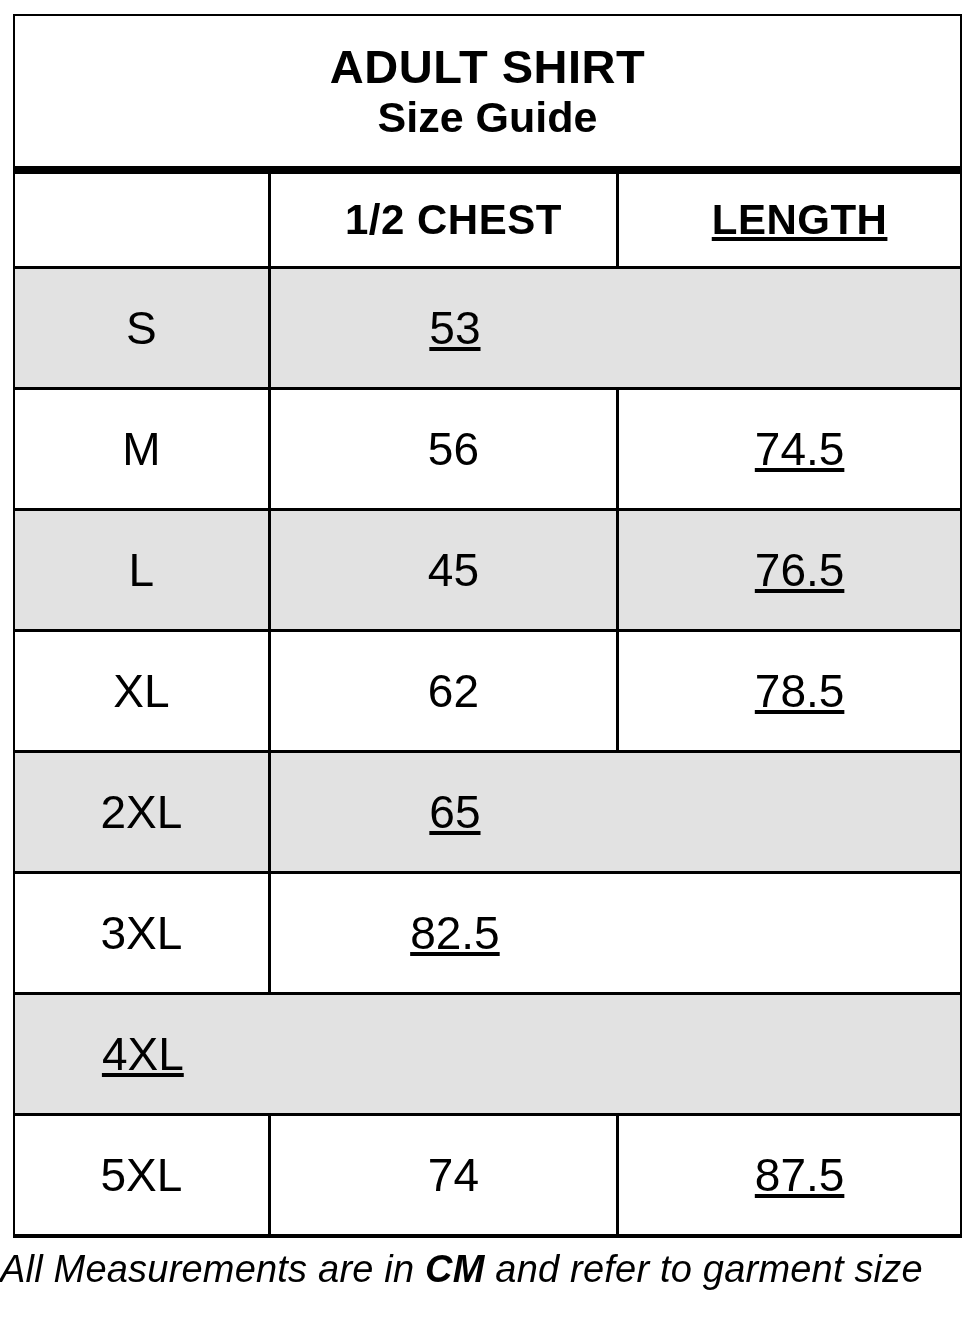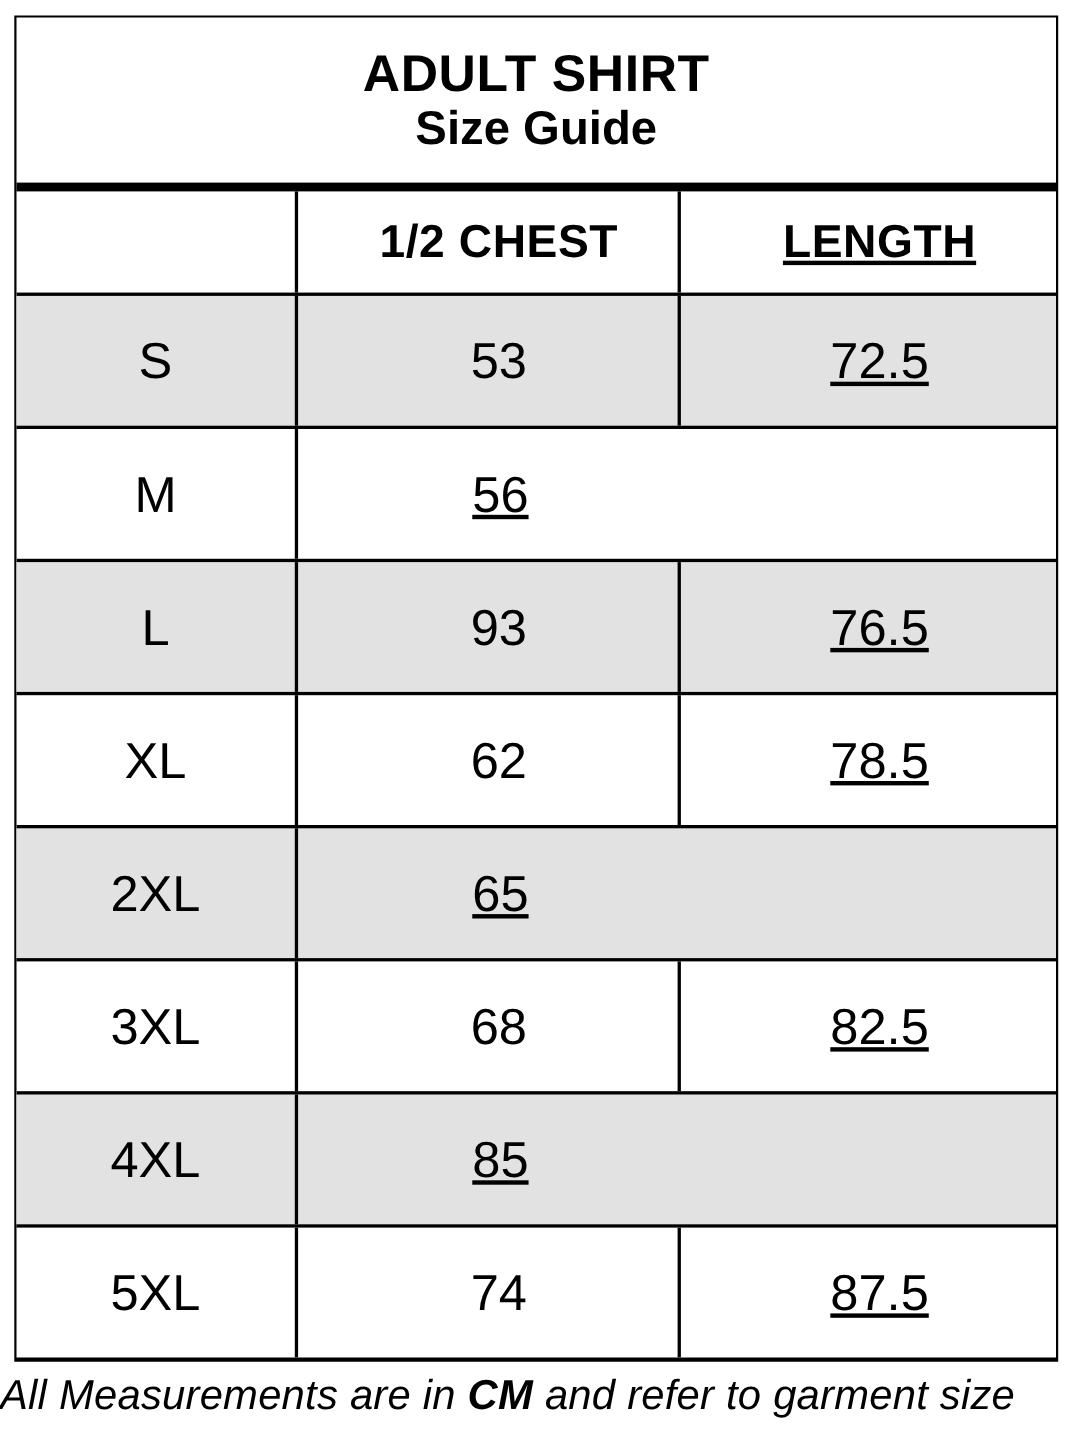--- a/index.html
+++ b/index.html
@@ -113,54 +113,52 @@
     <div class="grid-row header-row">
       <div class="cell"></div>
       <div class="cell">1/2 CHEST</div>
       <div class="cell">LENGTH</div>
     </div>
 
     <div id="rows-container">
   <div class="grid-row data-row alt">
     <div class="cell">S</div>
     <div class="cell">53</div>
-    <div class="cell">72.5</div>
   </div>
 
   <div class="grid-row data-row">
     <div class="cell">M</div>
     <div class="cell">56</div>
+    <div class="cell">74.5</div>
   </div>
 
   <div class="grid-row data-row alt">
     <div class="cell">L</div>
-    <div class="cell">93</div>
+    <div class="cell">45</div>
     <div class="cell">76.5</div>
   </div>
 
   <div class="grid-row data-row">
     <div class="cell">XL</div>
     <div class="cell">62</div>
     <div class="cell">78.5</div>
   </div>
 
   <div class="grid-row data-row alt">
     <div class="cell">2XL</div>
     <div class="cell">65</div>
   </div>
 
   <div class="grid-row data-row">
     <div class="cell">3XL</div>
-    <div class="cell">68</div>
     <div class="cell">82.5</div>
   </div>
 
   <div class="grid-row data-row alt">
     <div class="cell">4XL</div>
-    <div class="cell">85</div>
   </div>
 
   <div class="grid-row data-row">
     <div class="cell">5XL</div>
     <div class="cell">74</div>
     <div class="cell">87.5</div>
   </div>
 </div>
 
   </div>

